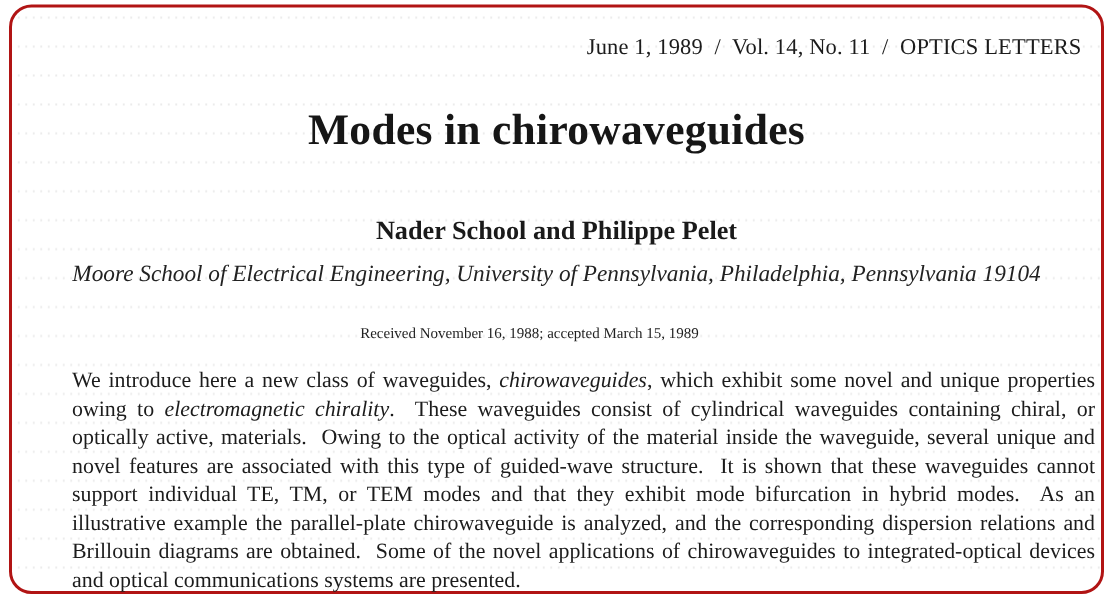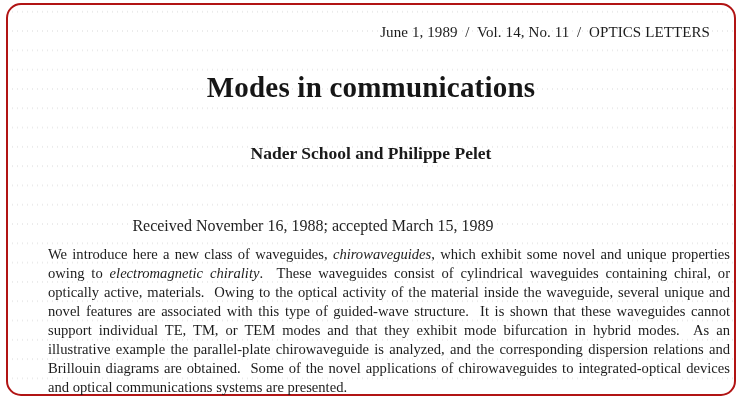--- a/index.html
+++ b/index.html
@@ -27,21 +27,21 @@
     border-radius: 15px;
     background-color: #ffffff;
     
     background-image: radial-gradient(circle, rgba(60,60,60,0.10) 0.6px, rgba(0,0,0,0) 0.9px);
     background-size: 5px 19.3px;
     background-position: 2px 55px;
   }
   .journal-header {
     position: absolute;
     top: 24px;
-    right: 32px;
+    right: 21px;
     font-size: 15px;
     white-space: pre;
     letter-spacing: 0.1px;
     color: #1b1b1b;
   }
   .article-title {
     position: absolute;
     top: 71px;
     left: 0;
     width: 742px;
@@ -70,22 +70,23 @@
     font-style: italic;
     font-size: 15.5px;
     color: #222222;
   }
   .received {
     position: absolute;
     top: 217px;
     left: 0;
     width: 626px;
     text-align: center;
-    font-size: 16px;
+    font-size: 10px;
     color: #1f1f1f;
+    padding-left: 40px;
   }
   .abstract {
     position: absolute;
     top: 245px;
     left: 48px;
     width: 682px;
     font-size: 14.6px;
     line-height: 19px;
     text-align: justify;
     white-space: pre-wrap;
@@ -93,21 +94,22 @@
   }
 </style>
 </head>
 <body style="background: rgb(255, 255, 255);">
 
 <div class="stage">
   <div class="page-frame" style="border-color: rgb(177, 20, 20);"></div>
 
   <div class="journal-header">June 1, 1989  /  Vol. 14, No. 11  /  OPTICS LETTERS</div>
 
-  <div class="article-title">Modes in communications</div>
+  <div class="article-title">Modes in chirowaveguides</div>
 
   <div class="authors">Nader School and Philippe Pelet</div>
 
+  <div class="affiliation">Moore School of Electrical Engineering, University of Pennsylvania, Philadelphia, Pennsylvania 19104</div>
 
   <div class="received">Received November 16, 1988; accepted March 15, 1989</div>
 
   <div class="abstract"><span>We introduce here a new class of waveguides, </span><span style="font-style: italic;">chirowaveguides</span><span>, which exhibit some novel and unique properties owing to </span><span style="font-style: italic;">electromagnetic chirality</span><span>.  These waveguides consist of cylindrical waveguides containing chiral, or optically active, materials.  Owing to the optical activity of the material inside the waveguide, several unique and novel features are associated with this type of guided-wave structure.  It is shown that these waveguides cannot support individual TE, TM, or TEM modes and that they exhibit mode bifurcation in hybrid modes.  As an illustrative example the parallel-plate chirowaveguide is analyzed, and the corresponding dispersion relations and Brillouin diagrams are obtained.  Some of the novel applications of chirowaveguides to integrated-optical devices and optical communications systems are presented.</span></div>
 </div>
 
 </body></html>

